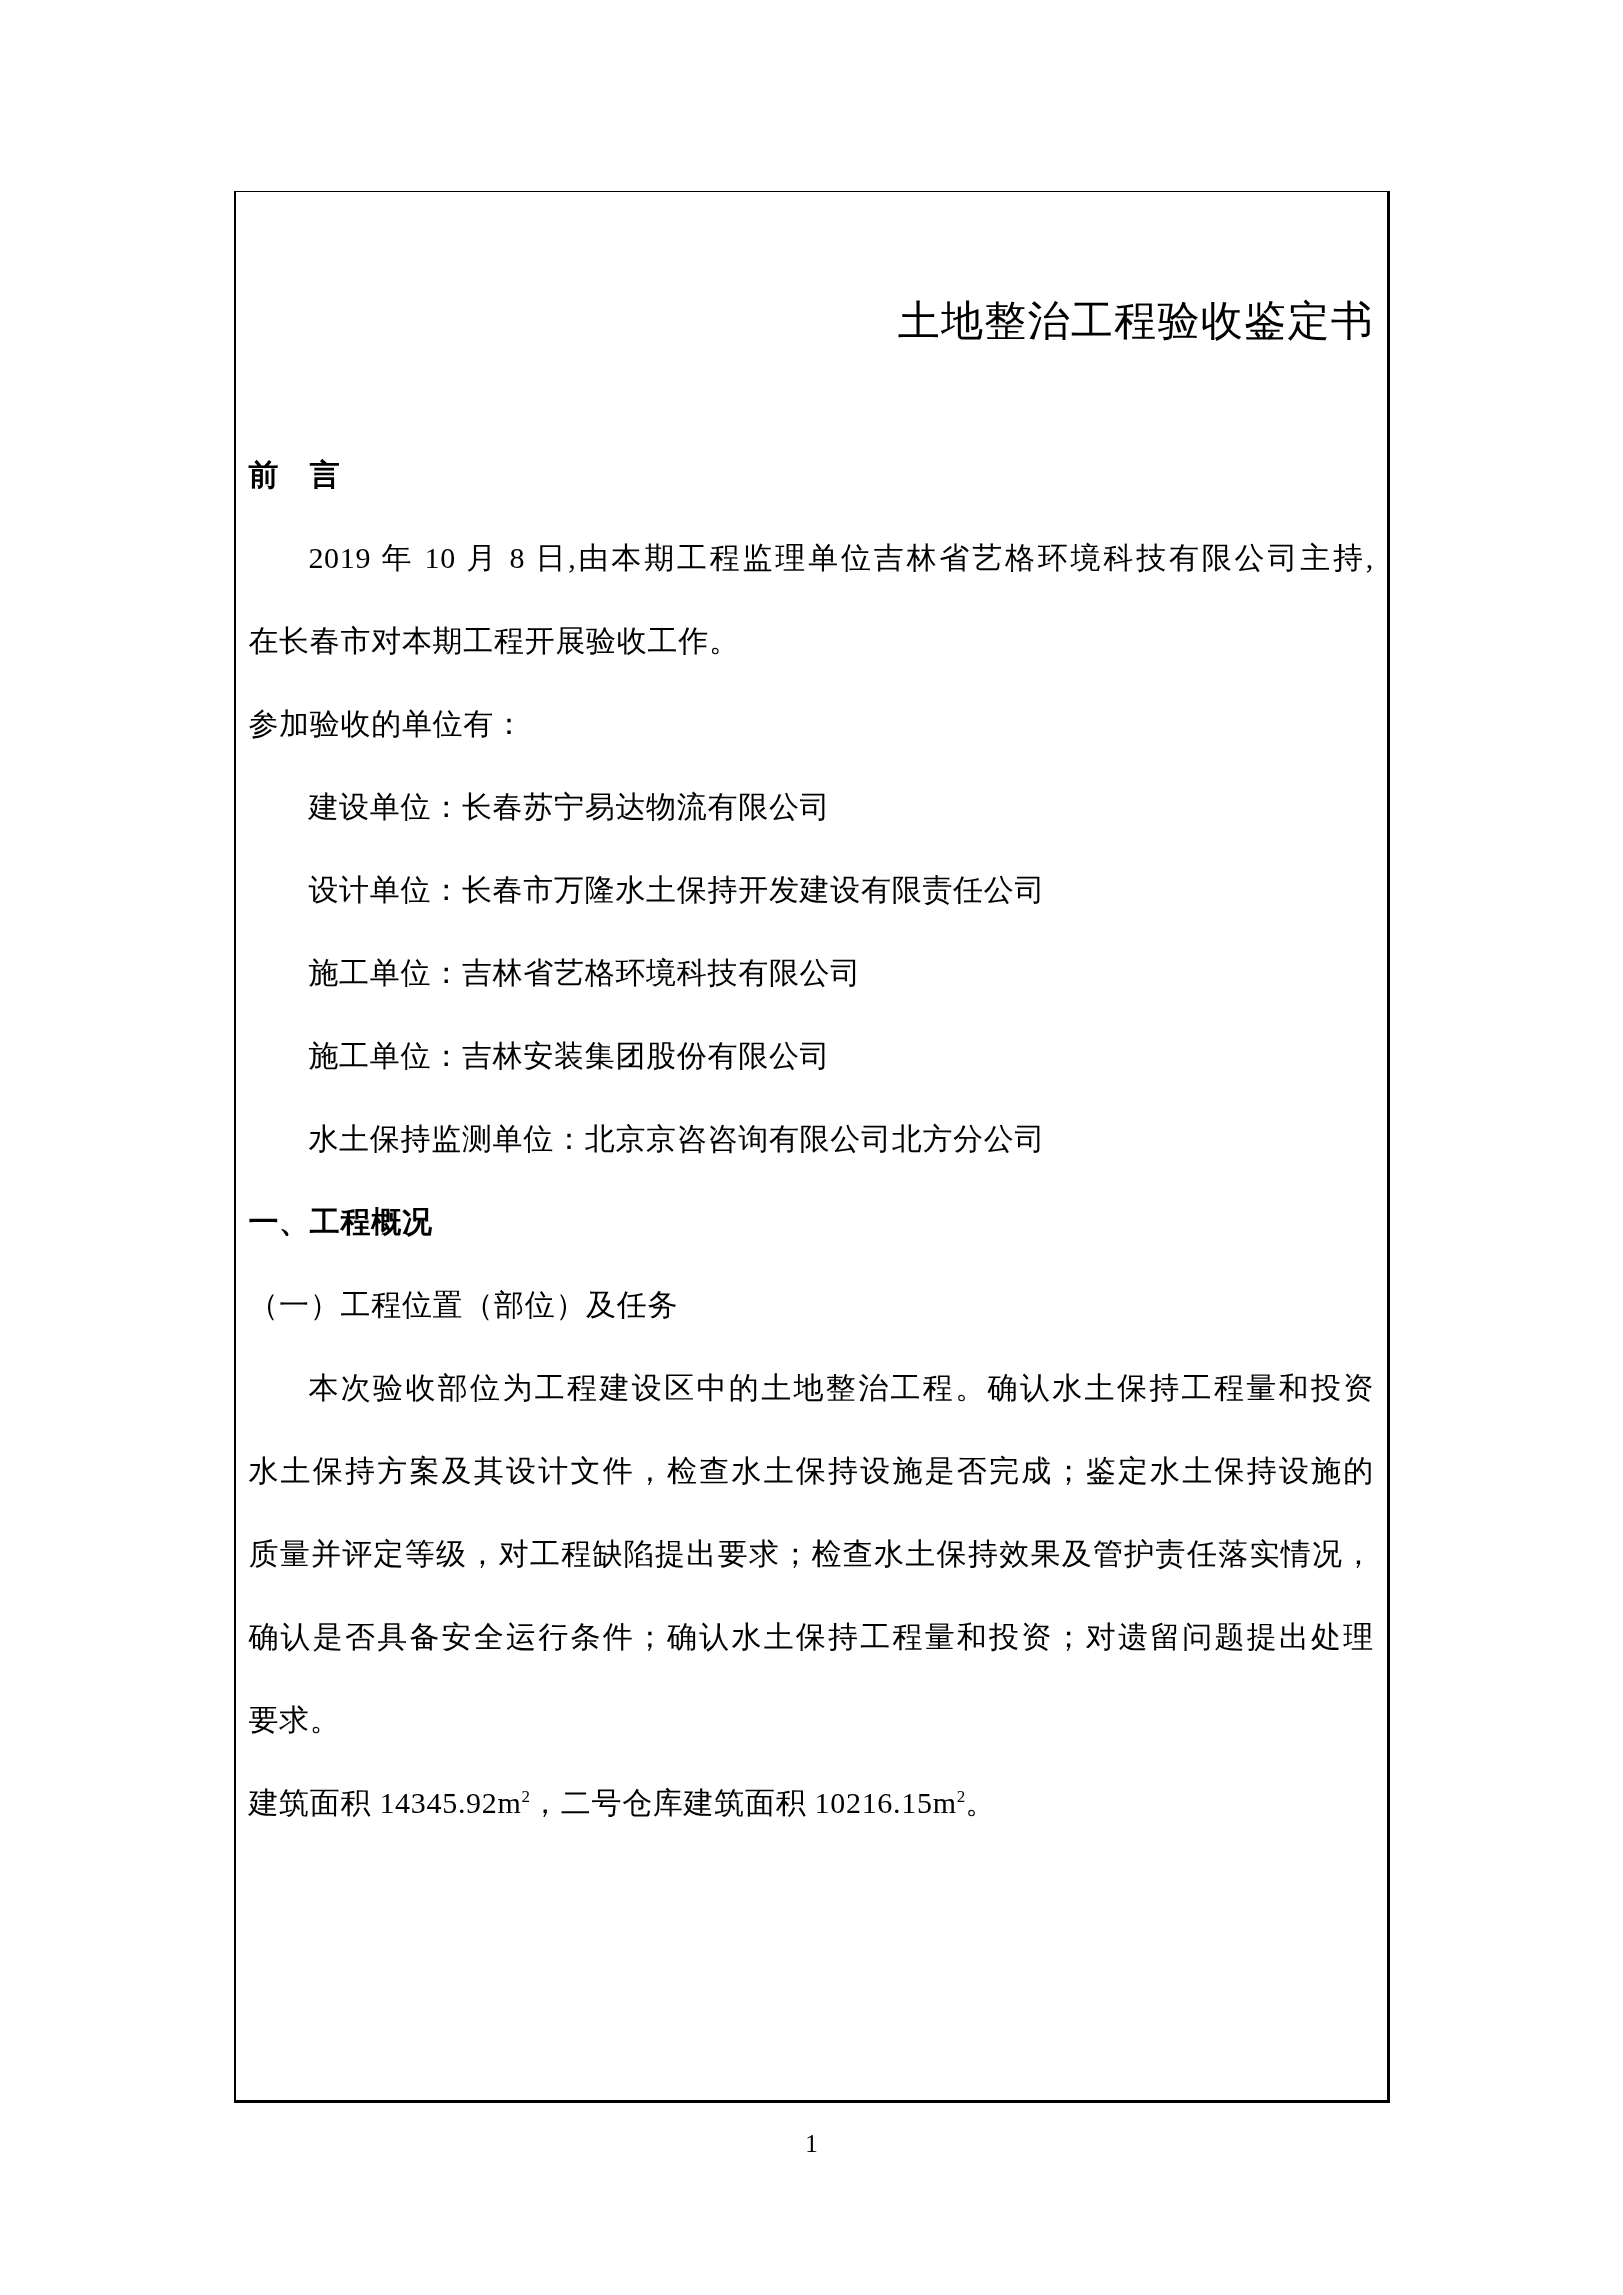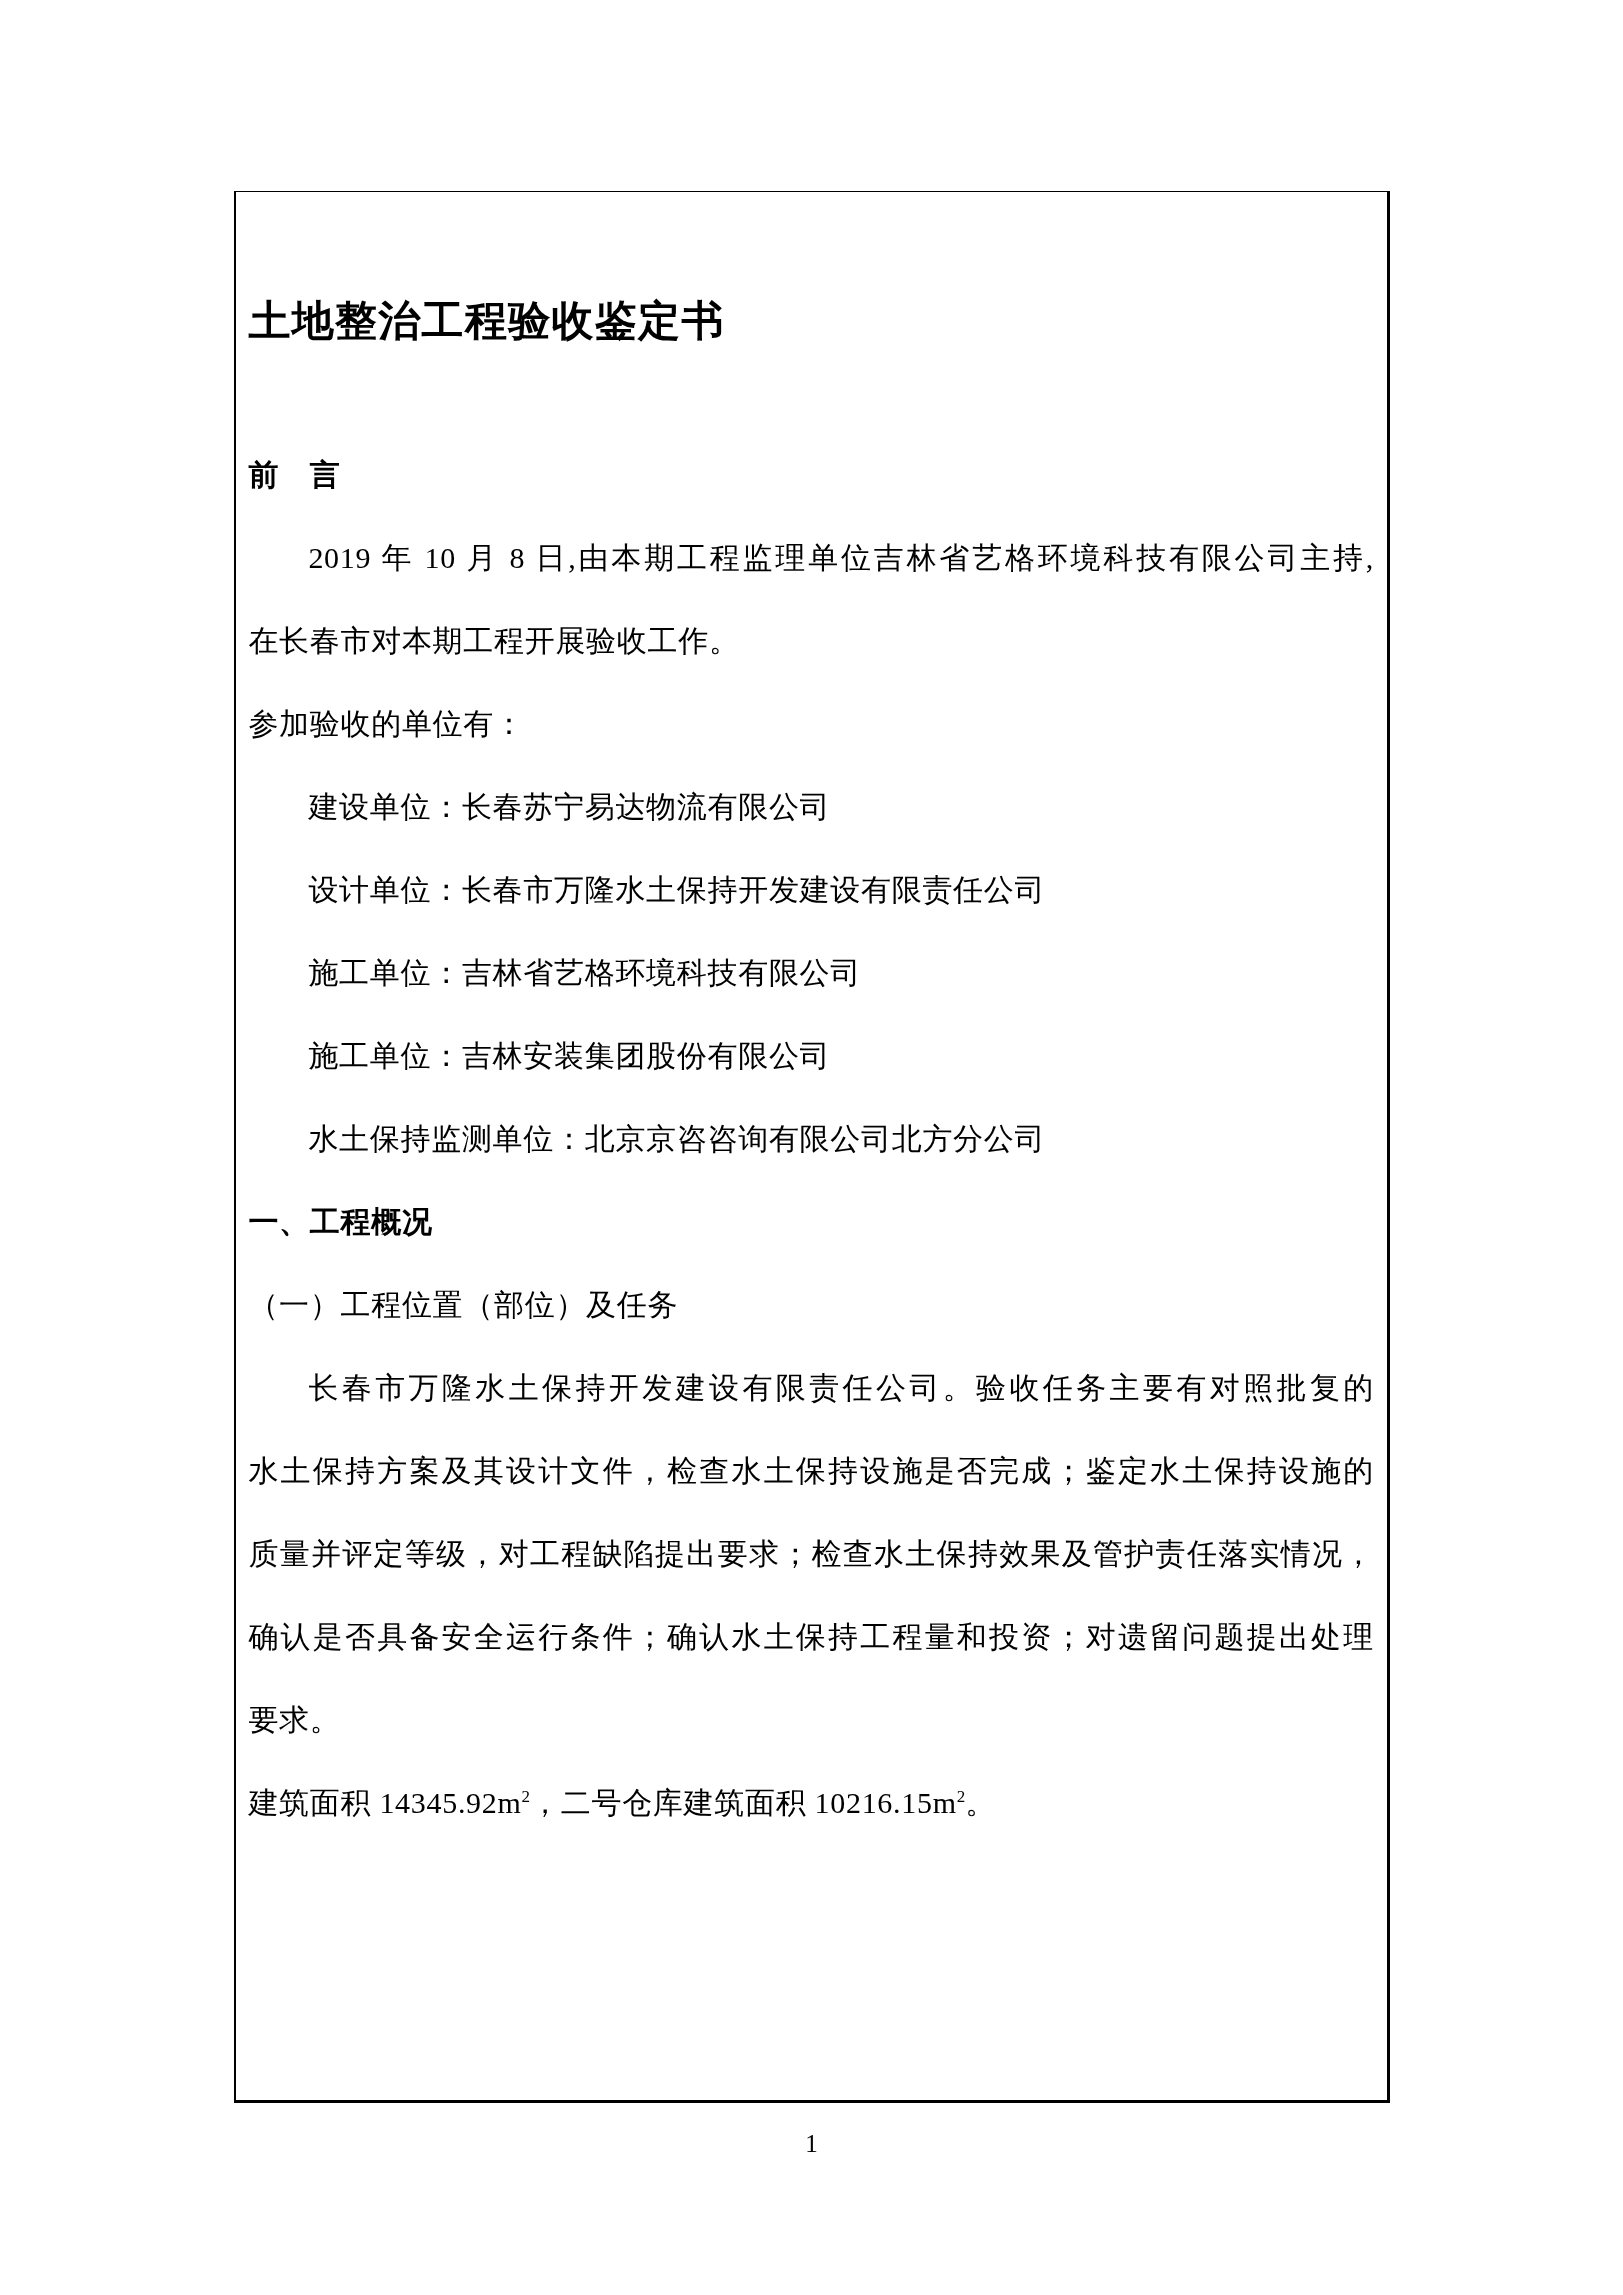--- a/index.html
+++ b/index.html
@@ -23,24 +23,24 @@
     box-sizing: border-box;
     border: 2px solid #000000;
     border-top-width: 1.3px;
     border-right-width: 3.3px;
     border-bottom-width: 3.3px;
     padding: 88px 13px 0 12.4px;
     background: #ffffff;
   }
   .doc-title {
     font-size: 42px;
-    font-weight: bold;
+    font-weight: normal;
     letter-spacing: 1.3px;
     line-height: 83px;
-    text-align: left;
+    text-align: right;
     margin-bottom: 70px;
     white-space: nowrap;
   }
   .line {
     font-size: 30px;
     letter-spacing: 0.7px;
     line-height: 83px;
     text-align: justify;
     white-space: nowrap;
   }
@@ -84,21 +84,21 @@
   <div class="line indent">建设单位：长春苏宁易达物流有限公司</div>
   <div class="line indent">设计单位：长春市万隆水土保持开发建设有限责任公司</div>
   <div class="line indent">施工单位：吉林省艺格环境科技有限公司</div>
   <div class="line indent">施工单位：吉林安装集团股份有限公司</div>
   <div class="line indent">水土保持监测单位：北京京咨咨询有限公司北方分公司</div>
 
   <div class="line bold">一、工程概况</div>
 
   <div class="line">（一）工程位置（部位）及任务</div>
 
-  <div class="line indent jline">长春市万隆水土保持开发建设有限责任公司。验收任务主要有对照批复的</div>
+  <div class="line indent jline">本次验收部位为工程建设区中的土地整治工程。确认水土保持工程量和投资</div>
   <div class="line jline">水土保持方案及其设计文件，检查水土保持设施是否完成；鉴定水土保持设施的</div>
   <div class="line jline">质量并评定等级，对工程缺陷提出要求；检查水土保持效果及管护责任落实情况，</div>
   <div class="line jline">确认是否具备安全运行条件；确认水土保持工程量和投资；对遗留问题提出处理</div>
   <div class="line">要求。</div>
 
 
 
   <div class="line"><span>建筑面积 14345.92m</span><sup class="sup">2</sup><span>，二号仓库建筑面积 10216.15m</span><sup class="sup">2</sup><span>。</span></div>
 
 </div>

